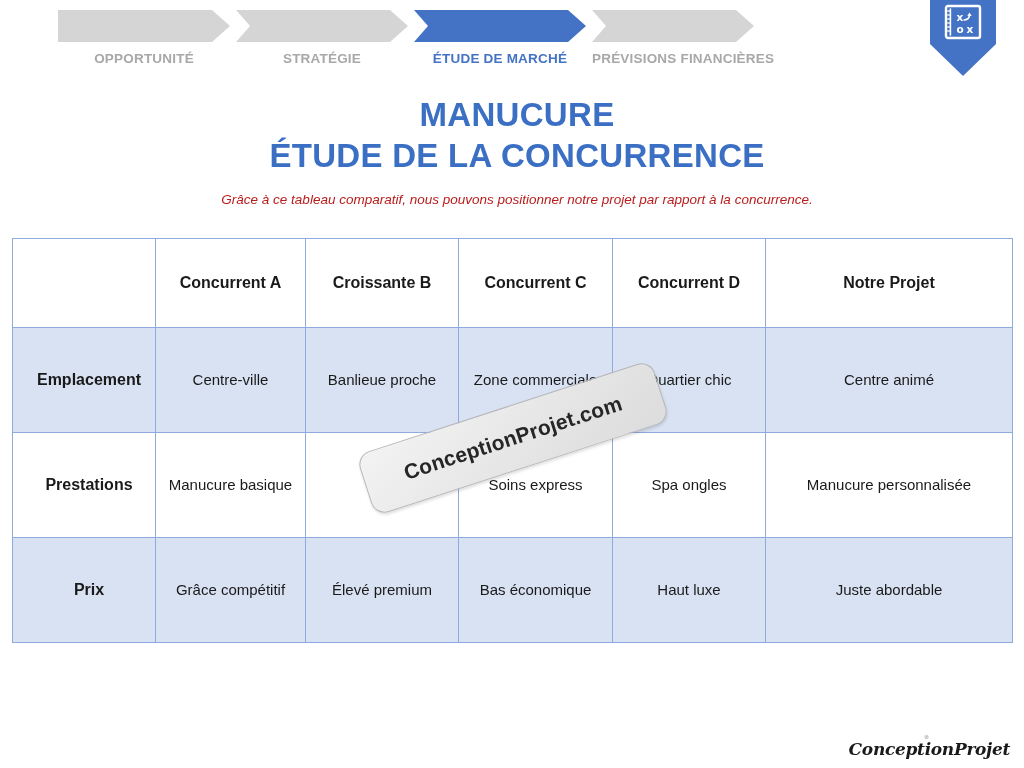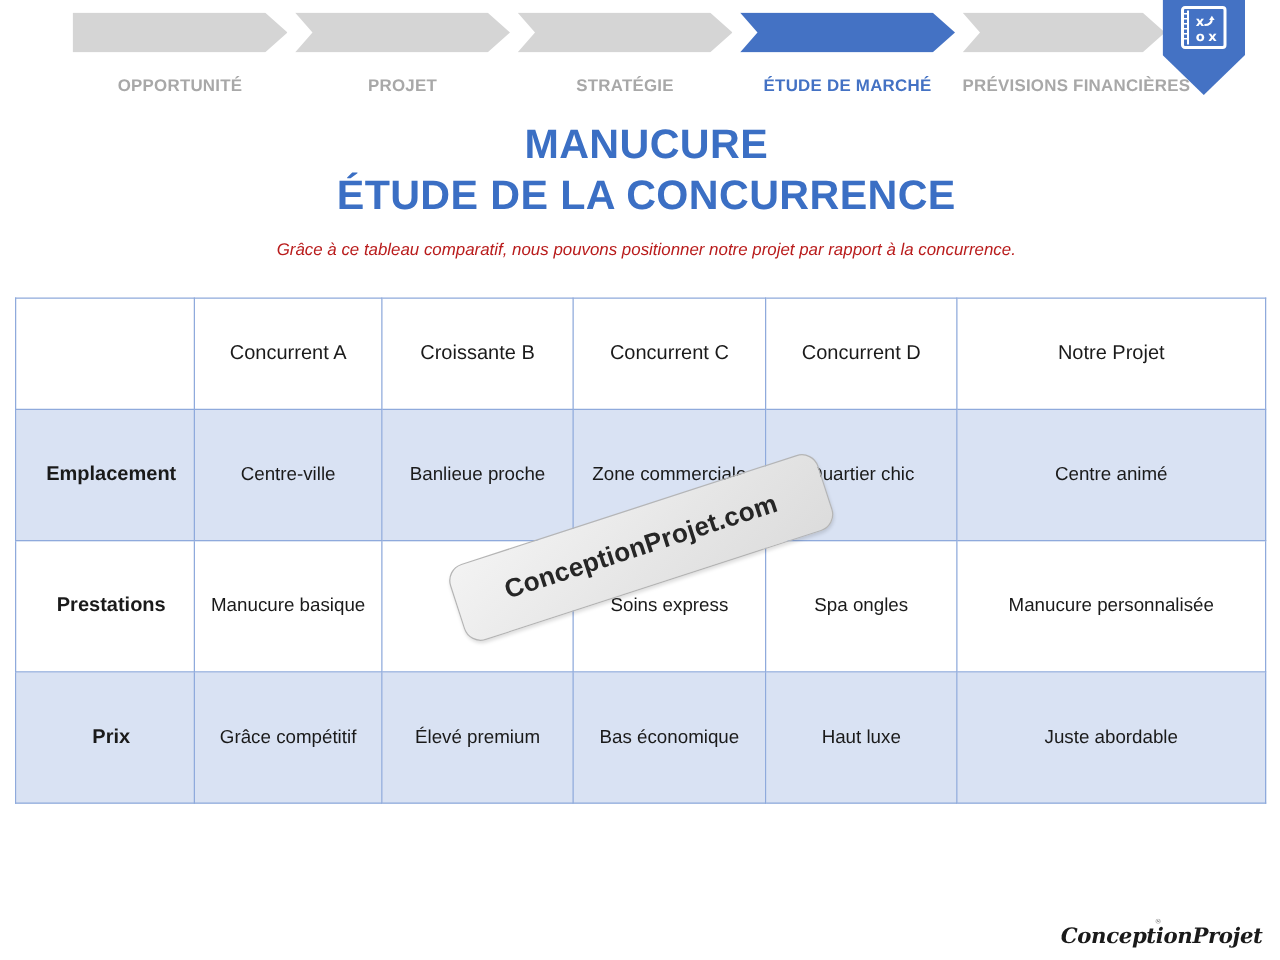--- a/index.html
+++ b/index.html
@@ -47,21 +47,21 @@
     -webkit-clip-path: polygon(0 0, calc(100% - 18px) 0, 100% 50%, calc(100% - 18px) 100%, 0 100%, 14px 50%);
     clip-path: polygon(0 0, calc(100% - 18px) 0, 100% 50%, calc(100% - 18px) 100%, 0 100%, 14px 50%);
   }
   .step.first .chev {
     -webkit-clip-path: polygon(0 0, calc(100% - 18px) 0, 100% 50%, calc(100% - 18px) 100%, 0 100%);
     clip-path: polygon(0 0, calc(100% - 18px) 0, 100% 50%, calc(100% - 18px) 100%, 0 100%);
   }
   .step.active .chev { background: #4472c4; }
   .step-label {
     position: absolute;
-    top: 51px;
+    top: 41px;
     left: 0;
     width: 100%;
     text-align: center;
     font-size: 13.5px;
     font-weight: bold;
     letter-spacing: 0.2px;
     color: #a8a8a8;
     white-space: nowrap;
   }
   .step.active .step-label { color: #4472c4; }
@@ -143,21 +143,21 @@
     text-align: center;
     vertical-align: middle;
     padding: 4px 6px;
     font-size: 15px;
     color: #1a1a1a;
     font-weight: normal;
     line-height: 1.32;
   }
   #comparison-table thead th {
     height: 80px;
-    font-weight: normal;
+    font-weight: bold;
     font-size: 16px;
     background: #ffffff;
   }
   #comparison-table tbody td {
     height: 96px;
   }
   #comparison-table tbody tr.shaded td {
     background: #d9e2f3;
   }
   #comparison-table tbody tr td.row-label {
@@ -227,24 +227,20 @@
 
 <div id="process-bar">
 
   <div id="process-steps">
 
     <div class="step s1 first">
       <div class="chev"></div>
       <div class="step-label">OPPORTUNITÉ</div>
     </div>
 
-    <div class="step s2">
-      <div class="chev"></div>
-      <div class="step-label">PROJET</div>
-    </div>
 
     <div class="step s4">
       <div class="chev"></div>
       <div class="step-label">STRATÉGIE</div>
     </div>
 
     <div class="step s3 active">
       <div class="chev"></div>
       <div class="step-label">ÉTUDE DE MARCHÉ</div>
     </div>

